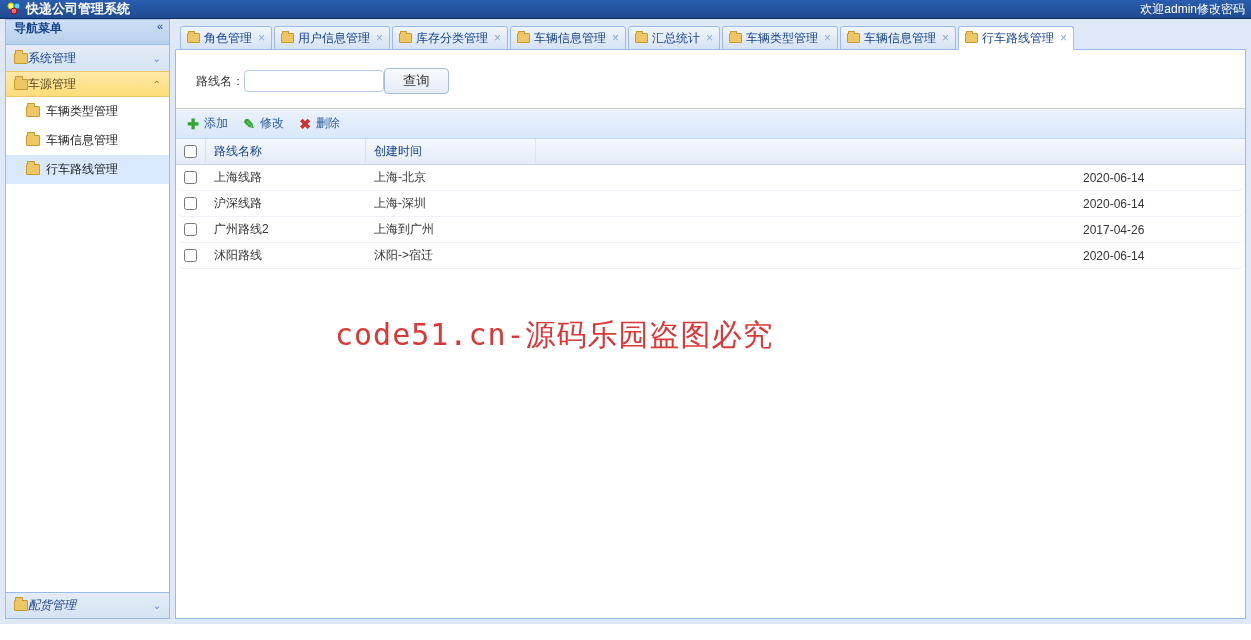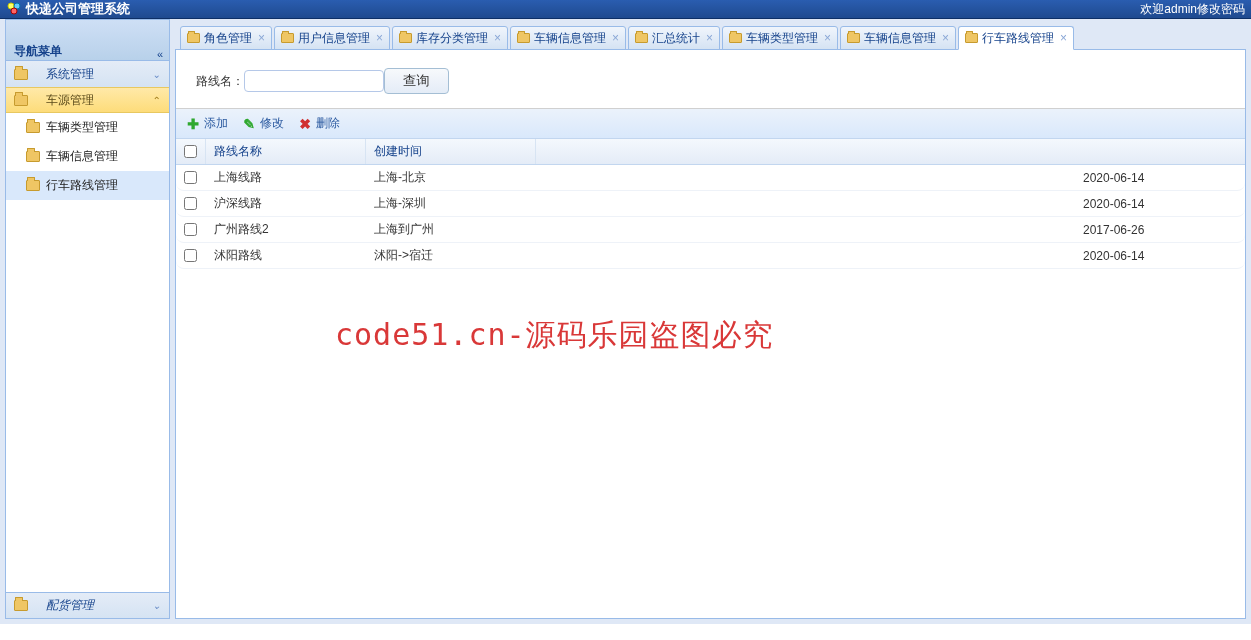--- a/index.html
+++ b/index.html
@@ -7,28 +7,28 @@
 
 .header { height: 19px; background: linear-gradient(#2a5db0, #1f4a8f); color: #fff; display: flex; align-items: center; padding: 0 6px; justify-content: space-between; border-bottom: 1px solid #0d2f66; }
 .header-left { display: flex; align-items: center; gap: 4px; }
 .header-icon svg { width: 16px; height: 16px; }
 .header-title { font-weight: bold; font-size: 13px; }
 .header-right { font-size: 12px; }
 
 .body { display: flex; height: 605px; }
 
 .sidebar { width: 175px; background: #dfe8f6; border-right: 5px solid #dfe8f6; border-left: 5px solid #dfe8f6; border-bottom: 5px solid #dfe8f6; display: flex; flex-direction: column; }
-.sidebar-title { height: 42px; background: linear-gradient(#cedff5, #b8d1ea); border: 1px solid #99bbe8; display: flex; align-items: flex-end; justify-content: space-between; padding: 0 8px; color: #15428b; font-weight: bold; }
+.sidebar-title { height: 26px; background: linear-gradient(#cedff5, #b8d1ea); border: 1px solid #99bbe8; display: flex; align-items: flex-start; justify-content: space-between; padding: 0 8px; color: #15428b; font-weight: bold; }
 .sidebar-title .collapse { color: #15428b; font-weight: normal; font-size: 11px; letter-spacing: -2px; }
 
 .accordion { flex: 1; display: flex; flex-direction: column; border: 1px solid #99bbe8; border-top: none; background: #fff; }
 .accordion-header { height: 26px; background: linear-gradient(#e4ecf7, #d5e3f3); border-top: 1px solid #99bbe8; display: flex; align-items: center; justify-content: space-between; padding: 0 8px; color: #15428b; cursor: pointer; }
 .accordion-header:first-child { border-top: none; }
 .accordion-header.expanded { background: linear-gradient(#ffe9a8, #fddc7a); border-top: 1px solid #e8c860; border-bottom: 1px solid #e8c860; color: #5a4a1a; }
-.accordion-header .ah-left { display: flex; align-items: center; gap: 18px; }
+.accordion-header .ah-left { display: flex; align-items: center; gap: 0; }
 .accordion-header .folder-icon { width: 14px; height: 11px; background: #efc664; border: 1px solid #c79b2e; border-radius: 1px; position: relative; }
 .accordion-header .folder-icon::before { content: ""; position: absolute; top: -4px; left: 0; width: 6px; height: 3px; background: #efc664; border: 1px solid #c79b2e; border-bottom: none; border-radius: 1px 1px 0 0; }
 .accordion-arrow { font-size: 10px; color: #6a8cc7; }
 .accordion-header.expanded .accordion-arrow { color: #9c7a1a; }
 
 .accordion-body { flex: 1; background: #fff; overflow: auto; }
 .tree-item { display: flex; align-items: center; gap: 6px; padding: 6px 10px 6px 20px; cursor: pointer; color: #222; }
 .tree-item.selected { background: #d9e8fb; }
 .tree-item .folder-icon-sm { width: 14px; height: 11px; background: #efc664; border: 1px solid #c79b2e; border-radius: 1px; position: relative; }
 .tree-item .folder-icon-sm::before { content: ""; position: absolute; top: -4px; left: 0; width: 6px; height: 3px; background: #efc664; border: 1px solid #c79b2e; border-bottom: none; border-radius: 1px 1px 0 0; }
@@ -225,21 +225,21 @@
               <div class="gr-cell gr-name">沪深线路</div>
               <div class="gr-cell gr-desc">上海-深圳</div>
               <div class="gr-cell gr-date">2020-06-14</div>
             </div>
             <div class="grid-row">
               <div class="gr-cell gr-check">
                 <input type="checkbox" style="">
               </div>
               <div class="gr-cell gr-name">广州路线2</div>
               <div class="gr-cell gr-desc">上海到广州</div>
-              <div class="gr-cell gr-date">2017-06-26</div>
+              <div class="gr-cell gr-date">2017-04-26</div>
             </div>
             <div class="grid-row">
               <div class="gr-cell gr-check">
                 <input type="checkbox" style="">
               </div>
               <div class="gr-cell gr-name">沭阳路线</div>
               <div class="gr-cell gr-desc">沭阳-&gt;宿迁</div>
               <div class="gr-cell gr-date">2020-06-14</div>
             </div>
           </div>

